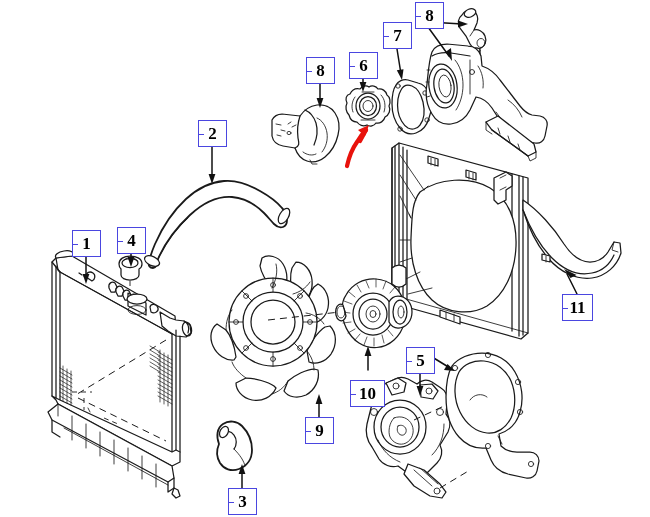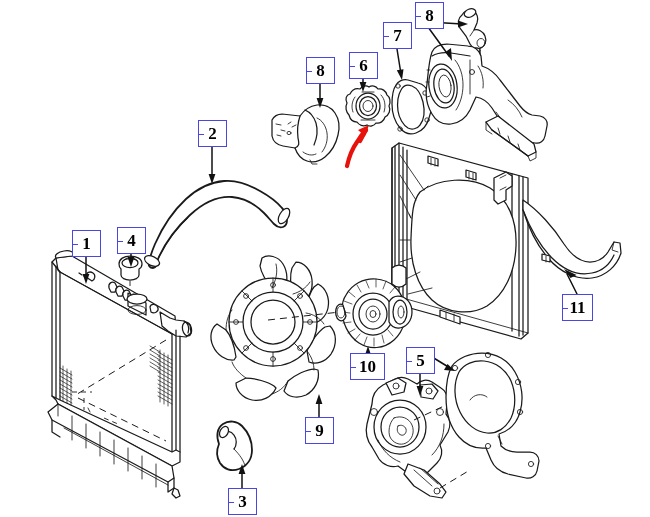--- a/index.html
+++ b/index.html
@@ -463,21 +463,21 @@
   <span class="num">8</span>
 </div>
 <div class="callout" style="left:415px;top:2px;width:29px;height:27px;">
   <i class="tick"></i>
   <span class="num">8</span>
 </div>
 <div class="callout" style="left:305px;top:417px;width:29px;height:27px;">
   <i class="tick"></i>
   <span class="num">9</span>
 </div>
-<div class="callout" style="left:350px;top:353px;width:35px;height:27px;">
+<div class="callout" style="left:350px;top:380px;width:35px;height:27px;">
   <i class="tick"></i>
   <span class="num">10</span>
 </div>
 <div class="callout" style="left:562px;top:294px;width:31px;height:27px;">
   <i class="tick"></i>
   <span class="num">11</span>
 </div>
 
 </div>
 

